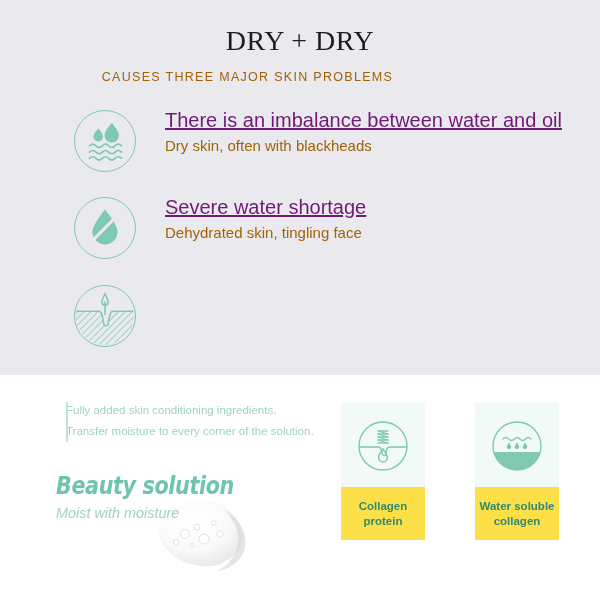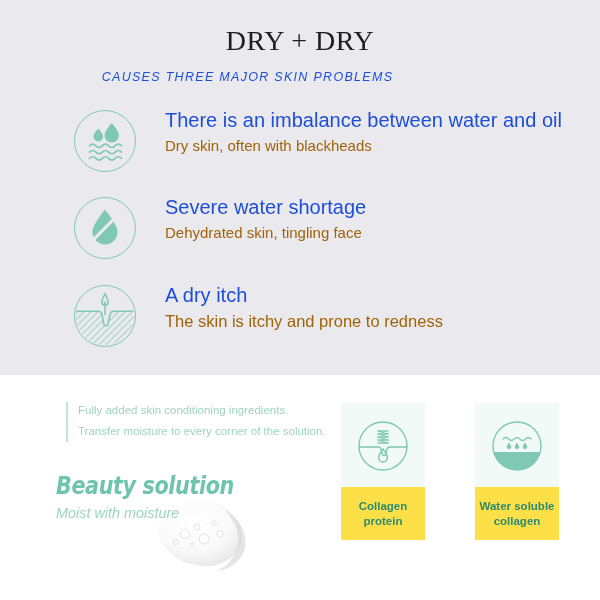--- a/index.html
+++ b/index.html
@@ -16,54 +16,54 @@
     position:absolute;left:0;top:0;width:600px;height:375px;
     background:#eaeaee;
   }
   #title{
     position:absolute;left:0;top:25px;width:600px;text-align:center;
     font-family:"Liberation Serif","DejaVu Serif",serif;
     font-size:28px;color:#1d1d1f;letter-spacing:0.5px;
   }
   #subtitle{
     position:absolute;left:0;top:70px;width:495px;text-align:center;
-    font-size:12.5px;color:#1d4ed8;letter-spacing:1.3px;font-style:italic;
+    font-size:12.5px;color:#a16207;letter-spacing:1.3px;
   }
 
   .problem-row{position:absolute;left:74px;width:500px;height:80px;}
   .problem-row.r0{top:110px;}
   .problem-row.r1{top:197px;}
   .problem-row.r2{top:285px;}
 
   .icon-circle{
     position:absolute;left:0;top:0;width:62px;height:62px;border-radius:50%;
     border:1.6px solid #7fc8b2;box-sizing:border-box;overflow:hidden;
   }
   .icon-circle svg{display:block;width:100%;height:100%;}
 
   .problem-text{position:absolute;left:91px;top:-2px;width:420px;}
   .problem-head{
-    font-size:20px;color:#1d4ed8;line-height:1.25;font-weight:400;
+    font-size:20px;color:#701a75;line-height:1.25;font-weight:400;text-decoration:underline;
   }
   .problem-sub{
     font-size:15px;color:#a16207;line-height:1.3;margin-top:3px;
   }
   .problem-row.r2 .problem-sub{font-size:16.5px;}
 
   
   #bottom-panel{
     position:absolute;left:0;top:375px;width:600px;height:225px;background:#ffffff;
   }
 
   #claims{position:absolute;left:66px;top:25px;width:290px;}
   #claims-bar{
     position:absolute;left:0;top:2px;width:2px;height:40px;background:#bfe3d8;
   }
   .claim-line{
-    margin-left:12px;font-size:11.5px;color:#9ed3c3;line-height:21px;white-space:nowrap;
+    margin-left:0;font-size:11.5px;color:#9ed3c3;line-height:21px;white-space:nowrap;
   }
 
   #brand{position:absolute;left:56px;top:96px;width:300px;z-index:3;font-style:italic;}
   #brand-title{
     font-size:25px;font-weight:bold;color:#6fc4ae;letter-spacing:-0.4px;
     font-family:"DejaVu Sans Condensed","Liberation Sans",sans-serif;
     transform:scaleX(0.92);transform-origin:left center;
   }
   #brand-sub{
     font-size:15px;color:#9ed3c3;margin-top:4px;
@@ -147,24 +147,20 @@
                 <circle cx="31" cy="31" r="30"></circle>
               </clipPath>
           </defs>
           <g clip-path="url(#circClip)">
             <path d="M0 26 L24 26 q3 0 4 4 l2 10 a2.5 2.5 0 0 0 4 0 l2 -10 q1 -4 4 -4 L62 26 L62 62 L0 62 z" fill="url(#hatch)"></path>
             <path d="M0 26 L24 26 q3 0 4 4 l2 10 a2.5 2.5 0 0 0 4 0 l2 -10 q1 -4 4 -4 L62 26" fill="none" stroke="#7fc8b2" stroke-width="1.6"></path>
             <path d="M31 8 c0 0 -3.2 6 -3.2 8.6 a3.2 3.2 0 0 0 6.4 0 C34.2 14 31 8 31 8 z" fill="none" stroke="#7fc8b2" stroke-width="1.6"></path>
             <line x1="31" y1="16" x2="31" y2="30" stroke="#7fc8b2" stroke-width="1.6"></line>
           </g>
         </svg>
-      </div>
-      <div class="problem-text">
-        <div class="problem-head">A dry itch</div>
-        <div class="problem-sub">The skin is itchy and prone to redness</div>
       </div>
     </div>
   </div>
 
   <div id="bottom-panel">
 
     <div id="claims">
       <div id="claims-bar"></div>
       <div class="claim-line">Fully added skin conditioning ingredients.</div>
       <div class="claim-line">Transfer moisture to every corner of the solution.</div>

